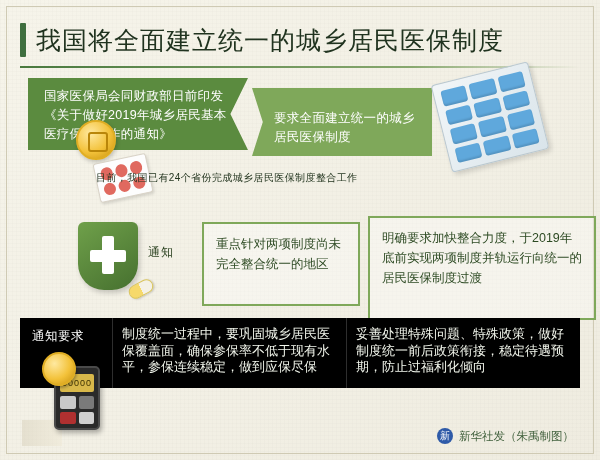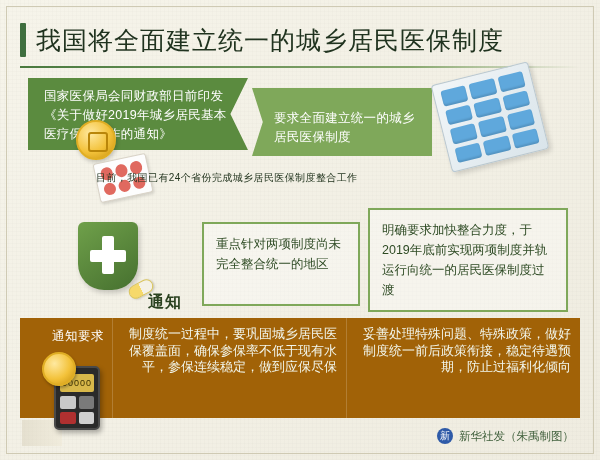--- a/index.html
+++ b/index.html
@@ -136,36 +136,35 @@
   .cross-badge::after  { left: 12px; top: 50%; width: 36px; height: 12px; margin-top: -6px; }
   .capsule {
     position: absolute; left: 128px; top: 282px; width: 26px; height: 14px;
     border-radius: 8px; transform: rotate(-28deg);
     background: linear-gradient(90deg,#f6d96b 0%, #f6d96b 50%, #f4f1e6 50%, #f4f1e6 100%);
     border: 1px solid #d9c45c;
     box-shadow: 1px 1px 2px rgba(0,0,0,.18);
   }
   .notice-label {
     position: absolute; left: 148px; top: 244px; width: 50px;
-    font-size: 16px; color: #2b4220; font-weight: bold; letter-spacing: 1px; margin-top: 48px;
+    font-size: 12px; color: #2b4220; font-weight: normal; letter-spacing: 1px;
   }
   .box-outline {
     position: absolute;
     border: 2px solid #7fa85a;
     color: #2d4a23; font-size: 12.5px; line-height: 20px;
     padding: 10px 12px; background: rgba(255,255,255,.35);
   }
   .box-a { left: 202px; top: 222px; width: 158px; height: 84px; }
-  .box-b { left: 368px; top: 208px; width: 200px; height: 104px; }
+  .box-b { left: 368px; top: 216px; width: 228px; height: 104px; }
 
   
   .bottom-band {
-    position: absolute; left: 20px; top: 318px; width: 560px; height: 100px;
-    background: #a16207;
-    text-align: right;
+    position: absolute; left: 20px; top: 318px; width: 560px; height: 70px;
+    background: #000000;
   }
   .bottom-inner { position: absolute; inset: 0; display: flex; }
   .bb-head {
     width: 92px; padding: 10px 8px 0 12px;
     color: #ffffff; font-size: 12.5px; letter-spacing: .5px;
   }
   .bb-col {
     flex: 1; padding: 8px 9px 6px 9px;
     color: #f2f6ec; font-size: 13px; line-height: 16.5px;
     border-left: 1px solid rgba(255,255,255,.18);

